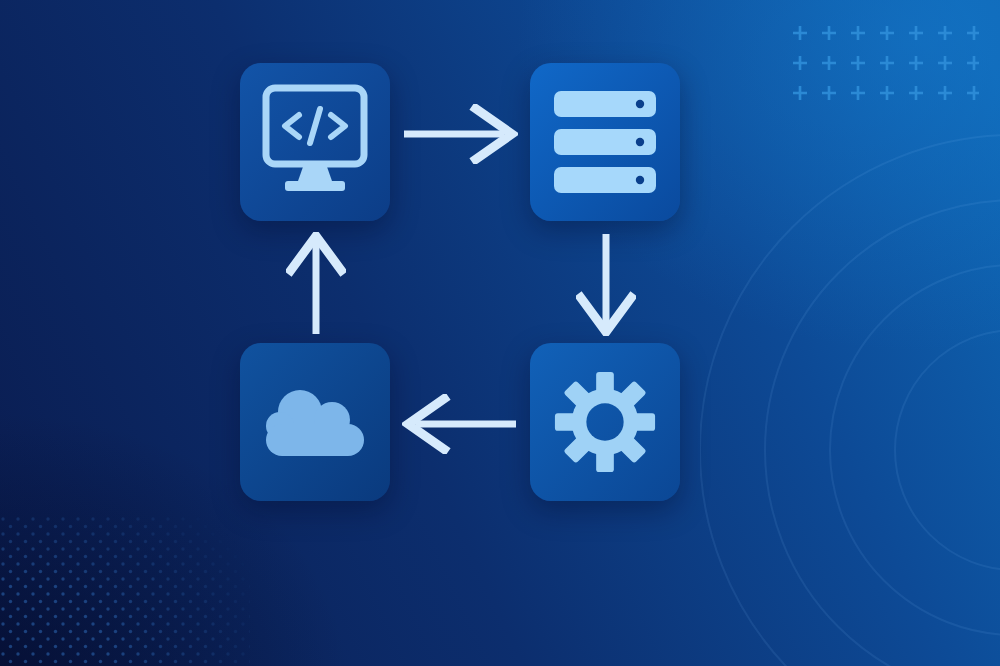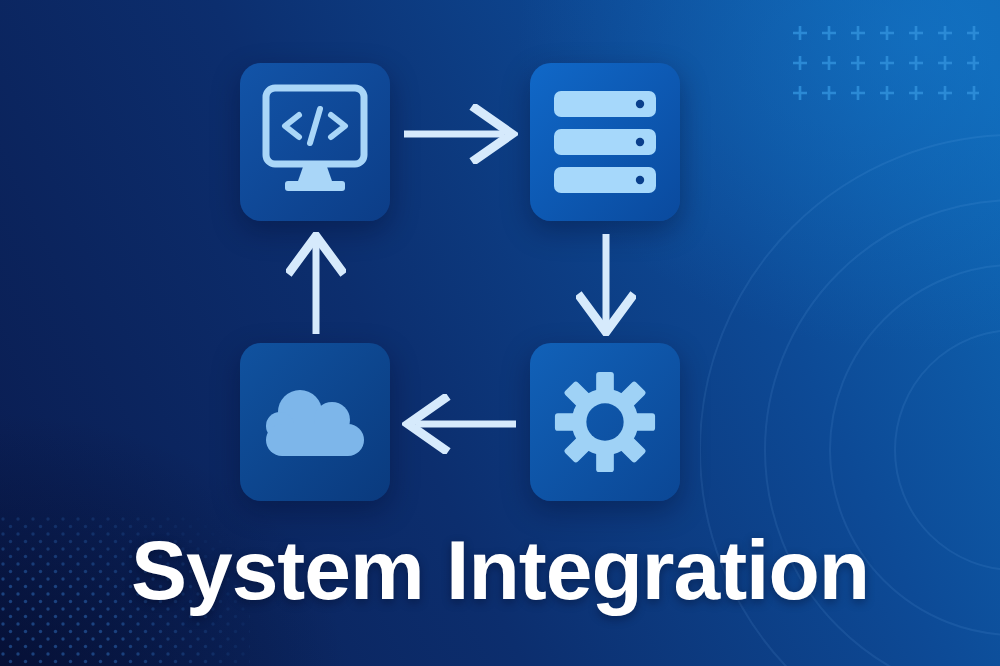--- a/index.html
+++ b/index.html
@@ -181,15 +181,14 @@
     </g>
   </svg>
 
   <svg class="arrow arrow-up" width="60" height="104" viewBox="0 0 60 104">
     <g fill="none" stroke="#d6eafc">
       <line x1="30" y1="102" x2="30" y2="10" stroke-width="7"></line>
       <polyline points="2,42 30,4 58,42" stroke-width="9"></polyline>
     </g>
   </svg>
 
-  <h1 class="title">System Integration</h1>
 
 </div>
 
 </body></html>

